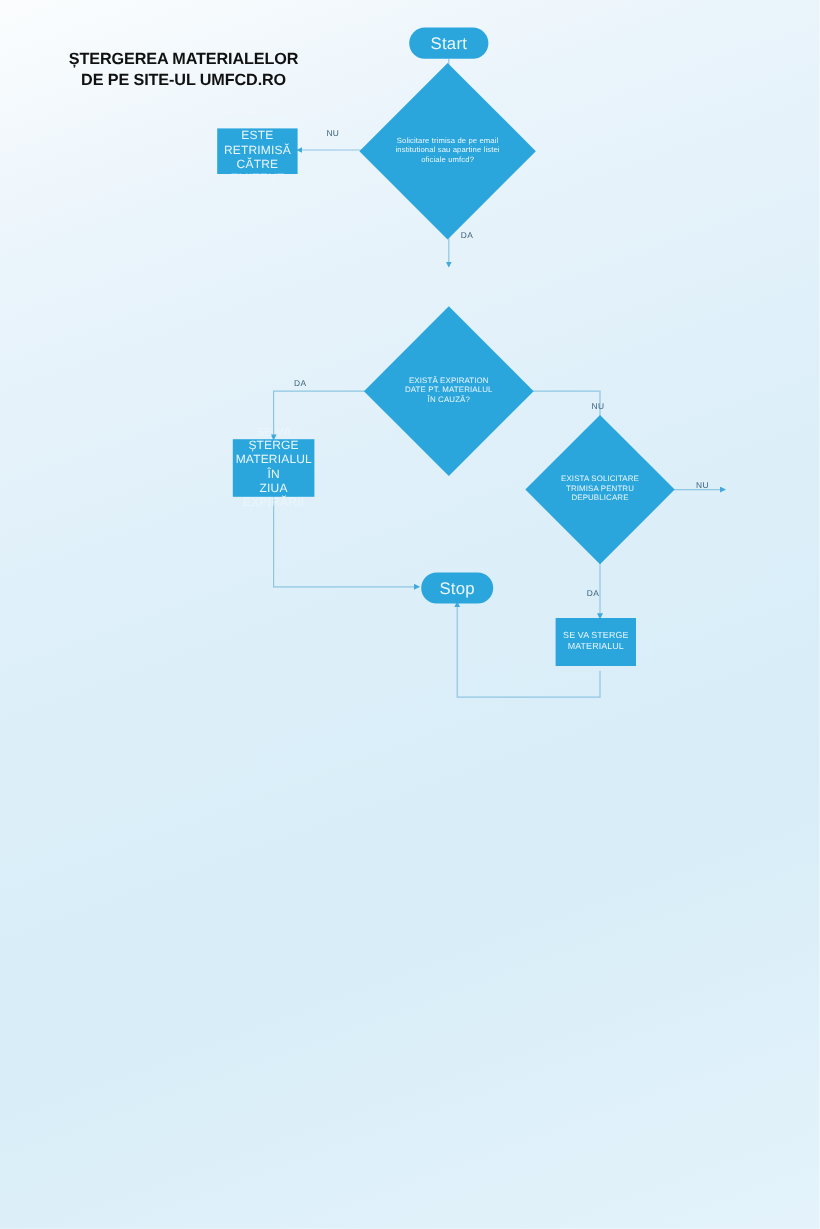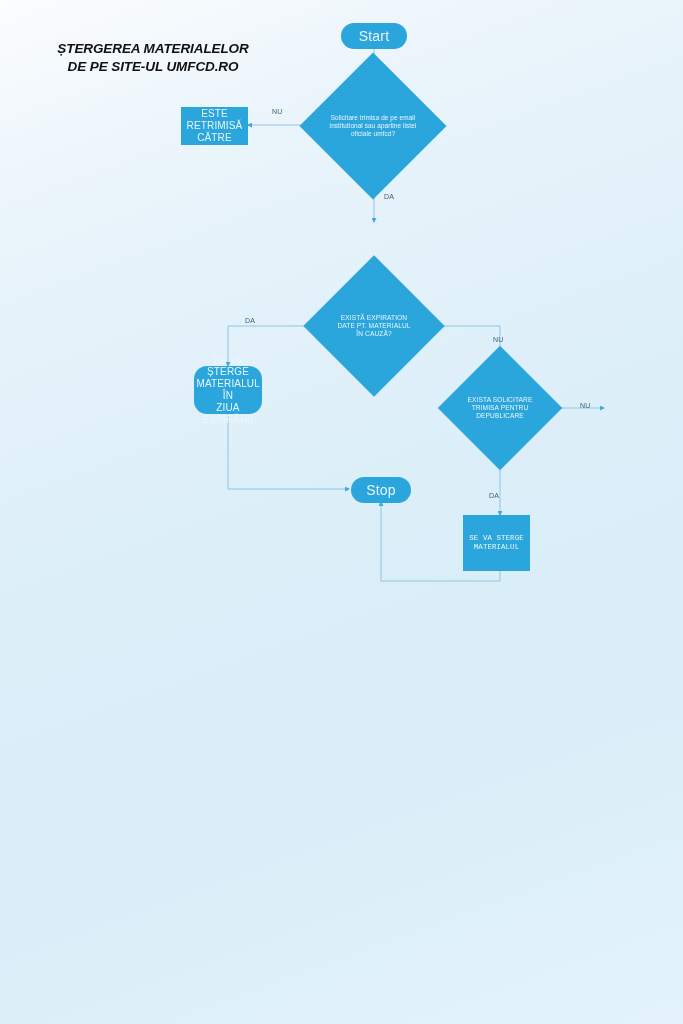--- a/index.html
+++ b/index.html
@@ -98,21 +98,20 @@
     left: 38px;
     top: 40px;
     width: 230px;
     font-size: 13.5px;
     font-weight: bold;
     color: #111111;
     line-height: 1.35;
     letter-spacing: -0.1px;
     text-align: center;
     white-space: pre-line;
-    font-style: italic;
   }
 </style>
 </head>
 <body>
 
 <div id="flow-root">
 
   <div id="title">ȘTERGEREA MATERIALELOR
 DE PE SITE-UL UMFCD.RO</div>
 
@@ -170,39 +169,39 @@
     <div class="diamond-body"></div>
     <span class="node-text" style="width:92px;">EXISTĂ EXPIRATION
 DATE PT. MATERIALUL
 ÎN CAUZĂ?</span>
   </div>
 
   <div class="edge-label" style="left:245px; top:317px;">DA</div>
 
   <div class="edge-label" style="left:493px; top:336px;">NU</div>
 
-  <div class="node process" style="left:194px; top:366px; width:68px; height:48px;border-radius:13px;">
+  <div class="node process" style="left:194px; top:366px; width:68px; height:48px;">
     <span class="node-text">SE VA ȘTERGE
 MATERIALUL ÎN
 ZIUA EXPIRĂRII</span>
   </div>
 
   <div class="node decision" style="left:456px; top:364px; width:88px; height:88px;">
     <div class="diamond-body"></div>
     <span class="node-text" style="width:82px;">EXISTA SOLICITARE
 TRIMISA PENTRU
 DEPUBLICARE</span>
   </div>
 
   <div class="edge-label" style="left:580px; top:402px;">NU</div>
 
 
   <div class="edge-label" style="left:489px; top:492px;">DA</div>
 
-  <div class="node process-lower" style="left:463px; top:515px; width:67px; height:56px;font-family:Liberation Mono, monospace;">
+  <div class="node process-lower" style="left:463px; top:515px; width:67px; height:40px;">
     <span class="node-text">SE VA STERGE
 MATERIALUL</span>
   </div>
 
   <div class="node terminator" style="left:351px; top:477px; width:60px; height:26px;">
     <span class="node-text">Stop</span>
   </div>
 
 </div>
 

